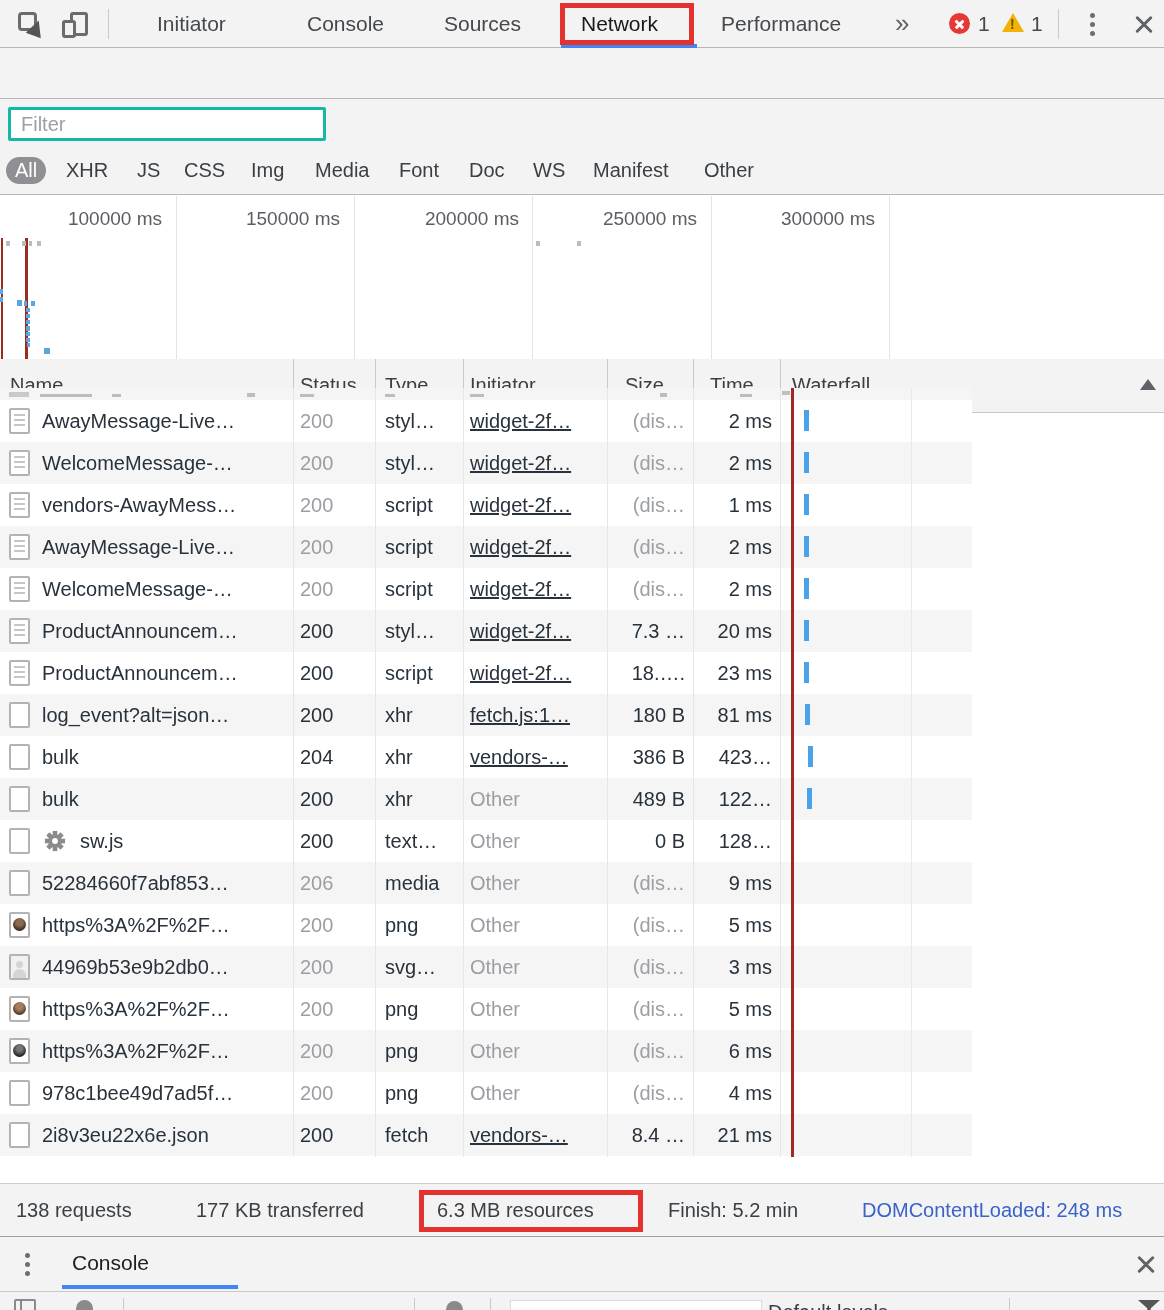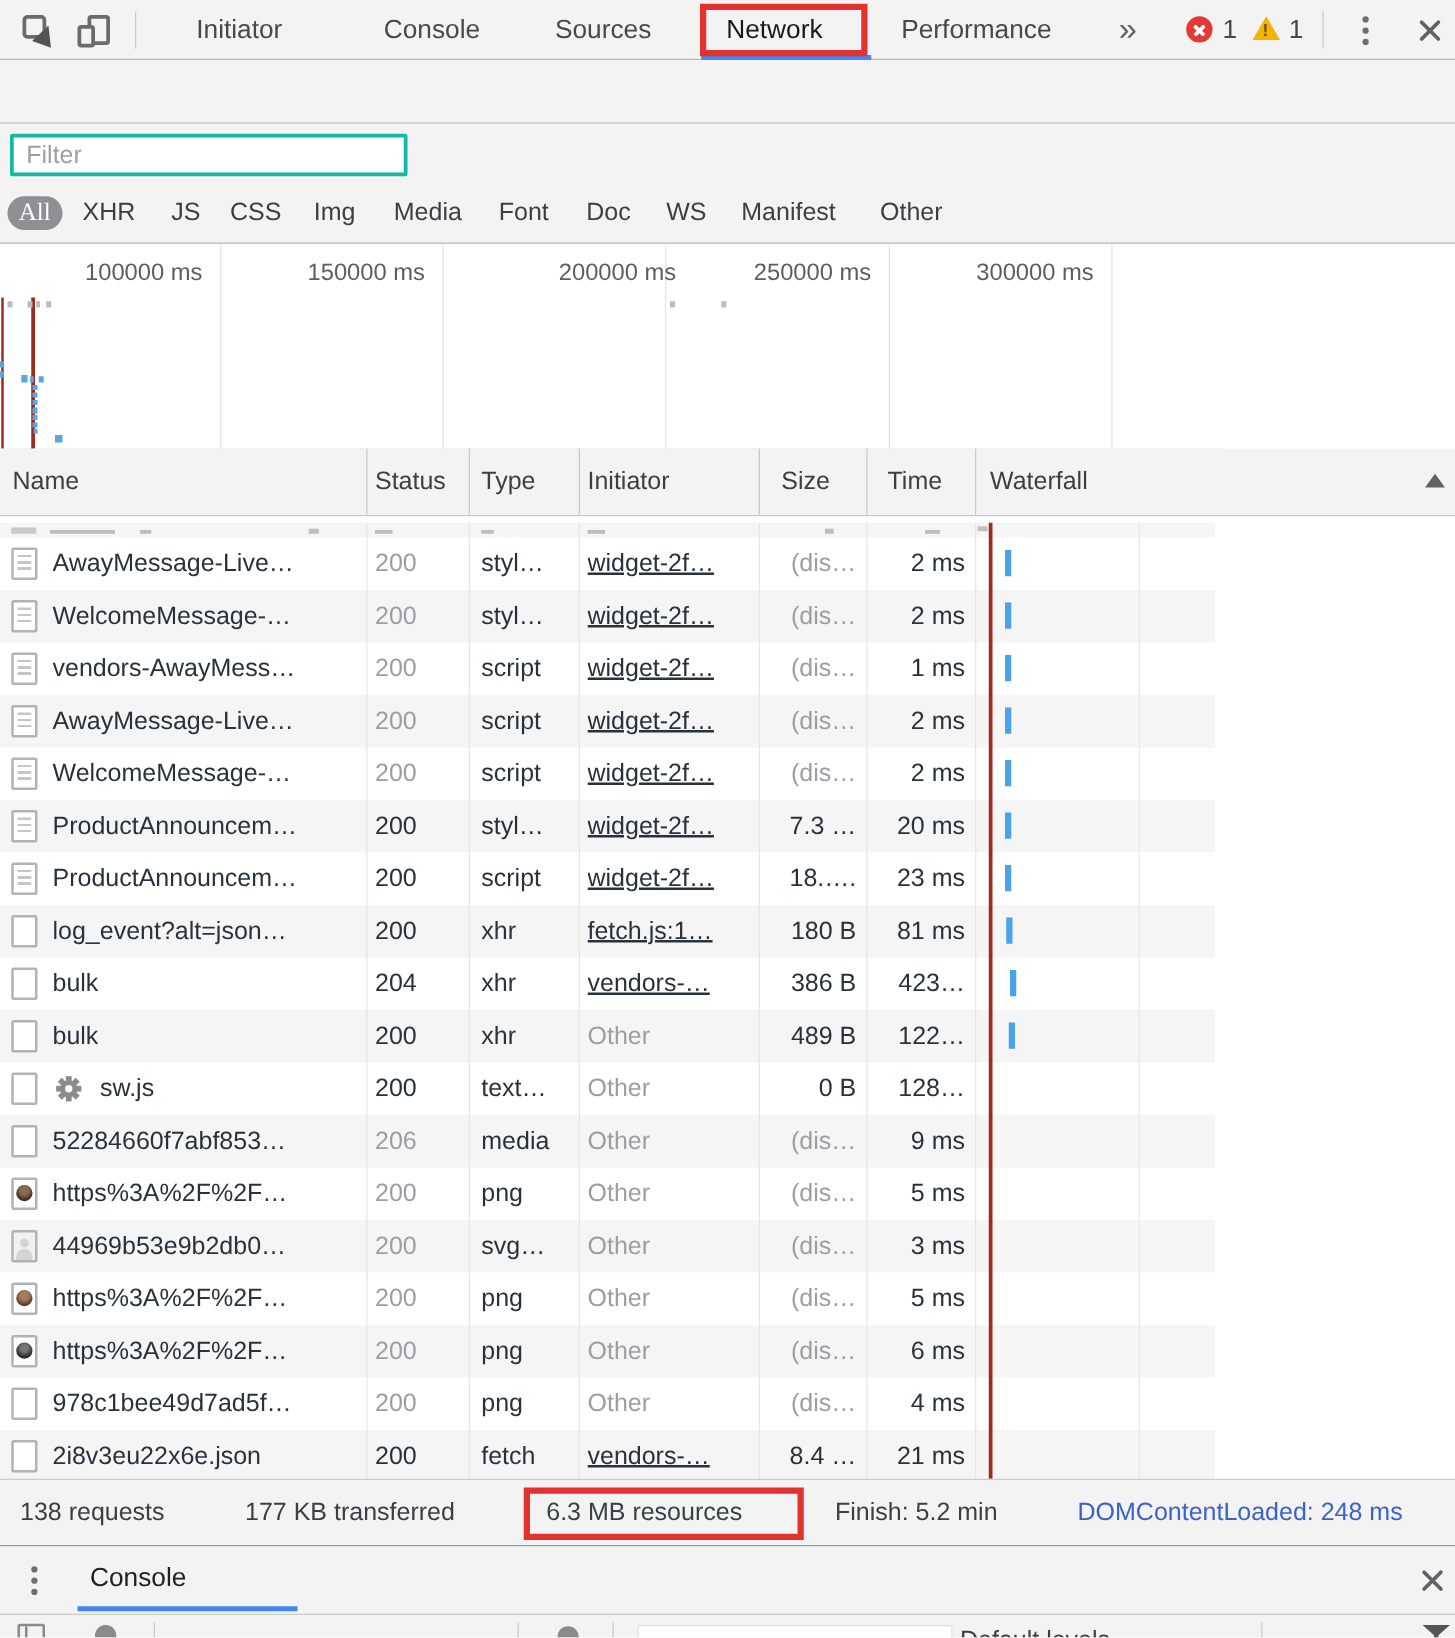--- a/index.html
+++ b/index.html
@@ -39,33 +39,33 @@
   .haricon .stem{position:absolute;left:10px;width:4px;background:#6e6e6e;}
   .haricon .tri{position:absolute;left:3px;width:0;height:0;border-left:9px solid transparent;border-right:9px solid transparent;}
   .haricon .base{position:absolute;left:2px;bottom:0;width:20px;height:3px;background:#6e6e6e;}
   
   .filterrow{top:99px;height:48px;}
   .filter-input{position:absolute;left:8px;top:8px;width:318px;height:34px;border:3px solid #14b8a6;background:#fff;
     font-family:"Liberation Sans",sans-serif;font-size:20px;color:#333;padding:0 10px;box-sizing:border-box;outline:none;border-radius:2px;}
   .filter-input::placeholder{color:#9aa0a6;}
   .chiprow{top:147px;height:48px;border-bottom:1px solid #b7b7b7;}
   .chip{position:absolute;top:10px;height:27px;line-height:27px;font-size:20px;color:#3a3f44;cursor:default;}
-  .chip.active{background:#8f8f94;color:#fff;border-radius:14px;padding:0 9px;font-family:Liberation Serif, serif;}
+  .chip.active{background:#8f8f94;color:#fff;border-radius:14px;padding:0 9px;}
   
   .overview{position:absolute;left:0;top:196px;width:980px;height:163px;background:#fff;border-bottom:1px solid #c9c9c9;overflow:hidden;}
   .ovgrid{position:absolute;top:0;width:1px;height:163px;background:#e4e4e4;}
   .ovlabel{position:absolute;top:12px;font-size:19px;color:#5a5e63;white-space:nowrap;}
   .mark{position:absolute;}
   .loadline{position:absolute;top:42px;height:121px;background:#9e2b20;}
   
   .thead{position:absolute;left:0;top:359px;width:1164px;height:54px;background:#f3f3f3;border-bottom:1px solid #c9c9c9;box-sizing:border-box;}
   .thead .hcell{position:absolute;top:0;height:53px;line-height:53px;font-size:20px;color:#3a3f44;}
   .thead .vline{position:absolute;top:0;width:1px;height:53px;background:#c9c9c9;}
   .sortasc{position:absolute;width:0;height:0;border-left:8px solid transparent;border-right:8px solid transparent;border-bottom:11px solid #5f6368;}
-  .tbody{position:absolute;left:0;top:418px;width:972px;height:769px;background:#fff;overflow:hidden;}
+  .tbody{position:absolute;left:0;top:388px;width:972px;height:769px;background:#fff;overflow:hidden;}
   .row{position:absolute;left:0;width:1164px;height:42px;}
   .row.shade{background:#f5f5f5;}
   .cell{position:absolute;top:0;height:42px;line-height:42px;font-size:20px;color:#28323c;white-space:nowrap;overflow:hidden;}
   .dim{color:#9b9ea3;}
   .ilink{text-decoration:underline;}
   .c-name{left:42px;width:248px;}
   .c-status{left:300px;width:70px;}
   .c-type{left:385px;width:74px;}
   .c-init{left:470px;width:133px;}
   .c-size{left:599px;width:86px;text-align:right;}
@@ -191,21 +191,21 @@
   <div class="overview" id="overview-host">
       <span class="ovgrid" style="left: 176px;"></span>
       <span class="ovgrid" style="left: 354px;"></span>
       <span class="ovgrid" style="left: 532px;"></span>
       <span class="ovgrid" style="left: 711px;"></span>
       <span class="ovgrid" style="left: 889px;"></span>
       <span class="ovgrid" style="left: 1067px;"></span>
       <span class="ovlabel" style="right: 996px;">50000 ms</span>
       <span class="ovlabel" style="right: 818px;">100000 ms</span>
       <span class="ovlabel" style="right: 640px;">150000 ms</span>
-      <span class="ovlabel" style="right: 439px;">200000 ms</span>
+      <span class="ovlabel" style="right: 461px;">200000 ms</span>
       <span class="ovlabel" style="right: 283px;">250000 ms</span>
       <span class="ovlabel" style="right: 105px;">300000 ms</span>
       <span class="loadline" style="left: 1px; width: 2px;"></span>
       <span class="loadline" style="left: 25px; width: 3px;"></span>
       <span class="mark" style="left: 6px; top: 45px; width: 4px; height: 5px; background: rgb(188, 188, 188);"></span>
       <span class="mark" style="left: 22px; top: 45px; width: 4px; height: 5px; background: rgb(188, 188, 188);"></span>
       <span class="mark" style="left: 29px; top: 45px; width: 3px; height: 5px; background: rgb(188, 188, 188);"></span>
       <span class="mark" style="left: 37px; top: 45px; width: 4px; height: 5px; background: rgb(188, 188, 188);"></span>
       <span class="mark" style="left: 536px; top: 45px; width: 4px; height: 5px; background: rgb(188, 188, 188);"></span>
       <span class="mark" style="left: 577px; top: 45px; width: 4px; height: 5px; background: rgb(188, 188, 188);"></span>

